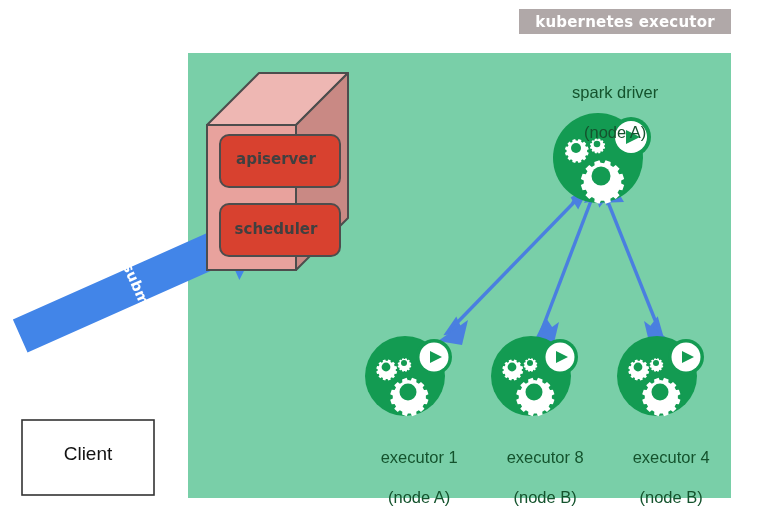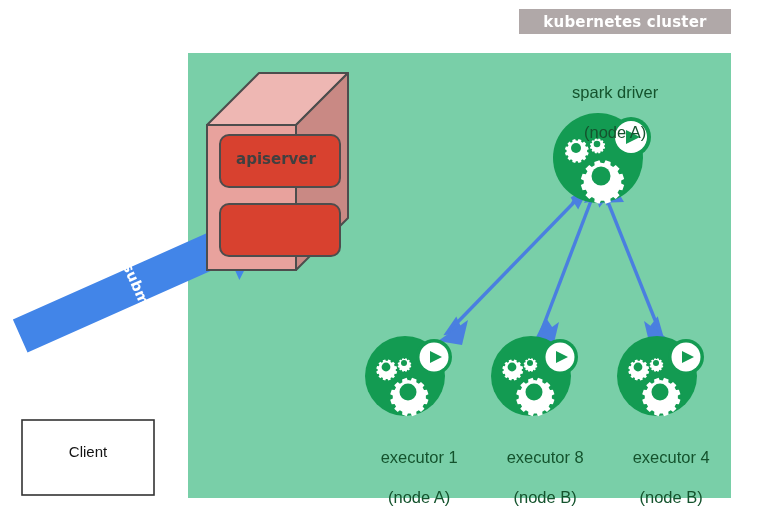--- a/index.html
+++ b/index.html
@@ -74,21 +74,21 @@
   #label-apiserver { left: 216px; top: 150px; width: 120px; }
   #label-scheduler { left: 216px; top: 220px; width: 120px; }
 
   #label-client {
     position: absolute;
     left: 22px;
     top: 443px;
     width: 132px;
     text-align: center;
     color: #131313;
-    font-size: 15px;
+    font-size: 19px;
     font-family: "Liberation Sans", sans-serif;
   }
   #label-spark-submit {
     position: absolute;
     left: 68px;
     top: 258px;
     width: 120px;
     text-align: center;
     color: #ffffff;
     font-size: 14.5px;
@@ -253,21 +253,21 @@
       </g>
       <circle cx="656" cy="363" r="3" fill="#139b52"></circle>
       <circle cx="686" cy="357" r="14.5" fill="#ffffff"></circle>
       <polygon points="682,351 694,357 682,363" fill="#139b52"></polygon>
     </g>
 
     <rect x="22" y="420" width="132" height="75" fill="#ffffff" stroke="#333333" stroke-width="1.6"></rect>
   </svg>
 
   <div class="banner">
-    <span class="banner-text">kubernetes cluster</span>
+    <span class="banner-text">kubernetes executor</span>
   </div>
 
   <div class="label" id="label-driver">
     <span>spark driver</span><br>
     <span>(node A)</span>
   </div>
 
   <div class="label" id="label-exec-0">
     <span>executor 1</span><br>
     <span>(node A)</span>
@@ -278,18 +278,19 @@
     <span>(node B)</span>
   </div>
 
   <div class="label" id="label-exec-2">
     <span>executor 4</span><br>
     <span>(node B)</span>
   </div>
 
   <div class="box-label" id="label-apiserver">apiserver</div>
 
+  <div class="box-label" id="label-scheduler">scheduler</div>
 
   <div id="label-client">Client</div>
 
   <div id="label-spark-submit">spark-submit</div>
 
 </div>
 
 </body></html>

